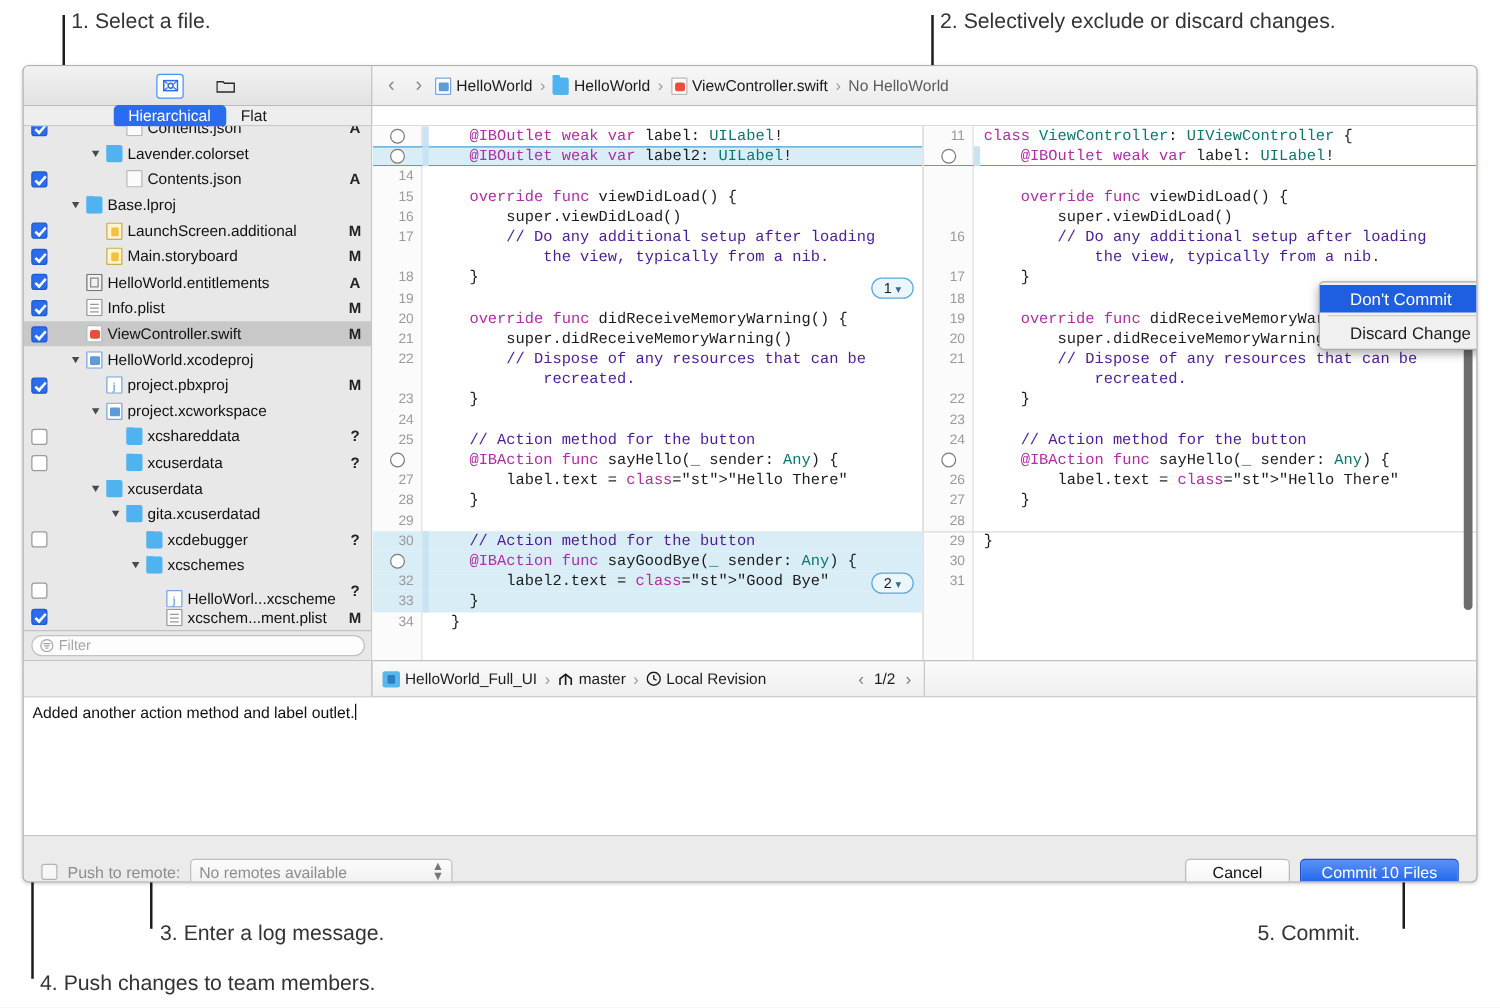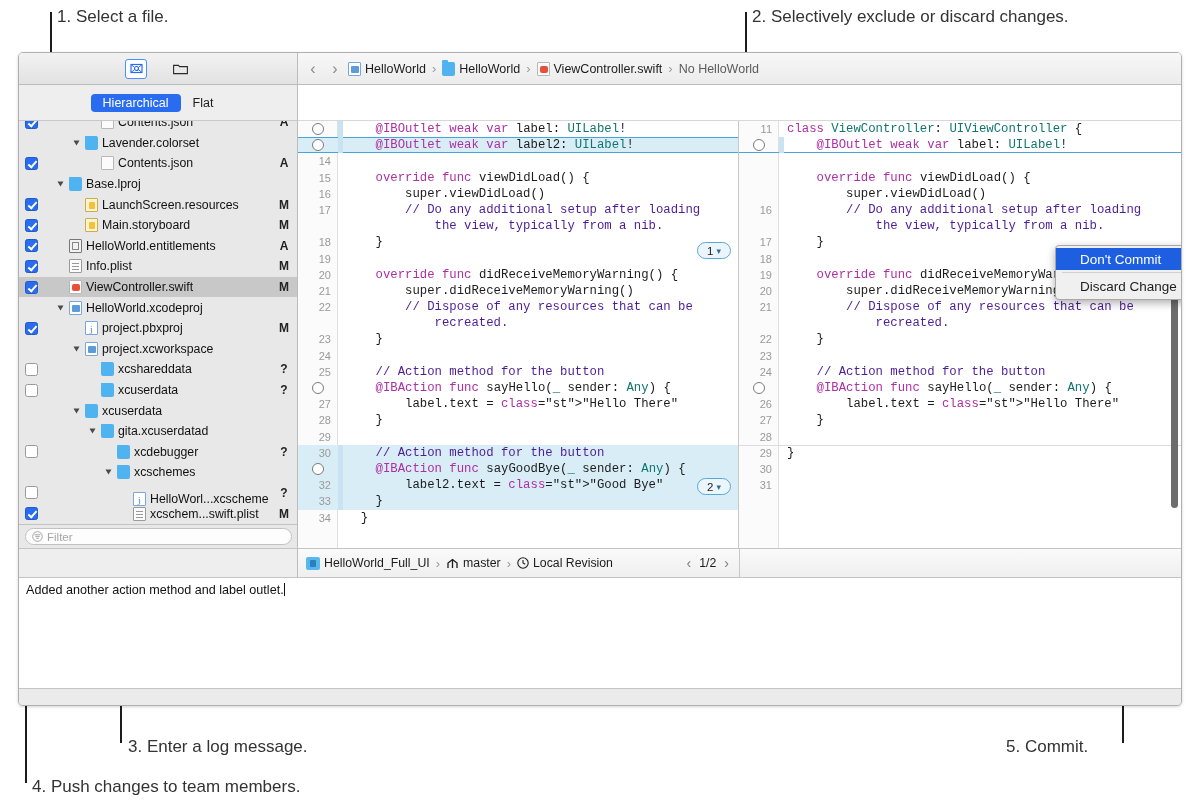--- a/index.html
+++ b/index.html
@@ -65,21 +65,21 @@
     color: #8a8a8a; font-size: 16px; width: 18px; text-align:center;
     user-select:none;
   }
   .crumb { display:flex; align-items:center; gap:4px; font-size:12.5px; color:#1c1c1c; }
   .crumb-sep { color:#9a9a9a; font-size:13px; margin:0 2px; }
   .crumb-gray { color:#5b5b5b; }
 
   
   #segrow {
     display:flex;
-    height: 36px;
+    height: 16px;
     background: #ebebeb;
   }
   #segrow-left {
     width: 279px;
     display:flex; align-items:center; justify-content:center;
     border-right: 1px solid #bcbcbc;
     border-bottom: 1px solid #c8c8c8;
     background:#eeeeee;
   }
   .seg {
@@ -445,21 +445,21 @@
                 <span class="ico folder"></span>
                 <span>Base.lproj</span>
               </div>
               <div class="fstatus"></div>
             </div>
             <div class="frow">
               <div class="cb on"></div>
               <div class="fname" style="padding-left: 32px;">
                 <span class="tri blank"></span>
                 <span class="ico storyboard"></span>
-                <span>LaunchScreen.resources</span>
+                <span>LaunchScreen.additional</span>
               </div>
               <div class="fstatus">M</div>
             </div>
             <div class="frow">
               <div class="cb on"></div>
               <div class="fname" style="padding-left: 32px;">
                 <span class="tri blank"></span>
                 <span class="ico storyboard"></span>
                 <span>Main.storyboard</span>
               </div>
@@ -580,21 +580,21 @@
                 <span class="ico pbx"></span>
                 <span>HelloWorl...xcscheme</span>
               </div>
               <div class="fstatus">?</div>
             </div>
             <div class="frow">
               <div class="cb on"></div>
               <div class="fname" style="padding-left: 80px;">
                 <span class="tri blank"></span>
                 <span class="ico plist"></span>
-                <span>xcschem...swift.plist</span>
+                <span>xcschem...ment.plist</span>
               </div>
               <div class="fstatus">M</div>
             </div>
           </div>
         <div id="filterrow">
           <div id="filterbox">
             <svg width="11" height="11" viewBox="0 0 11 11">
               <circle cx="5.5" cy="5.5" r="4.8" fill="none" stroke="#a5a5a5" stroke-width="1"></circle>
               <line x1="2.6" y1="3.8" x2="8.4" y2="3.8" stroke="#a5a5a5" stroke-width="1"></line>
               <line x1="3.4" y1="5.6" x2="7.6" y2="5.6" stroke="#a5a5a5" stroke-width="1"></line>

